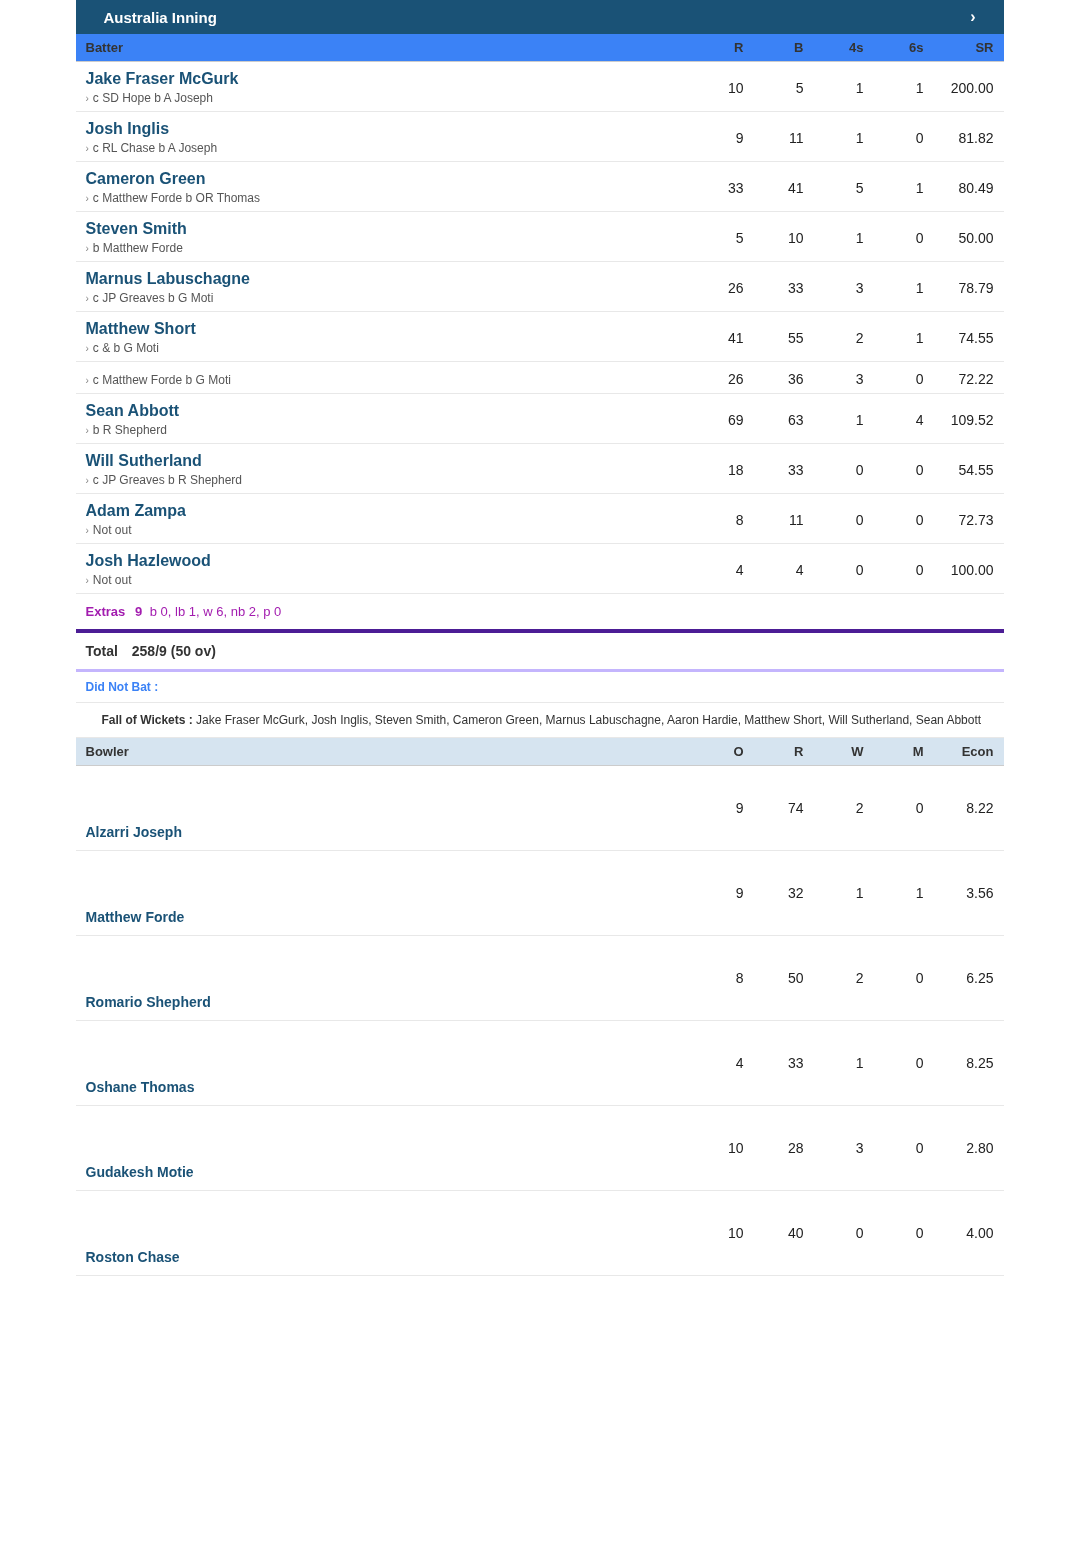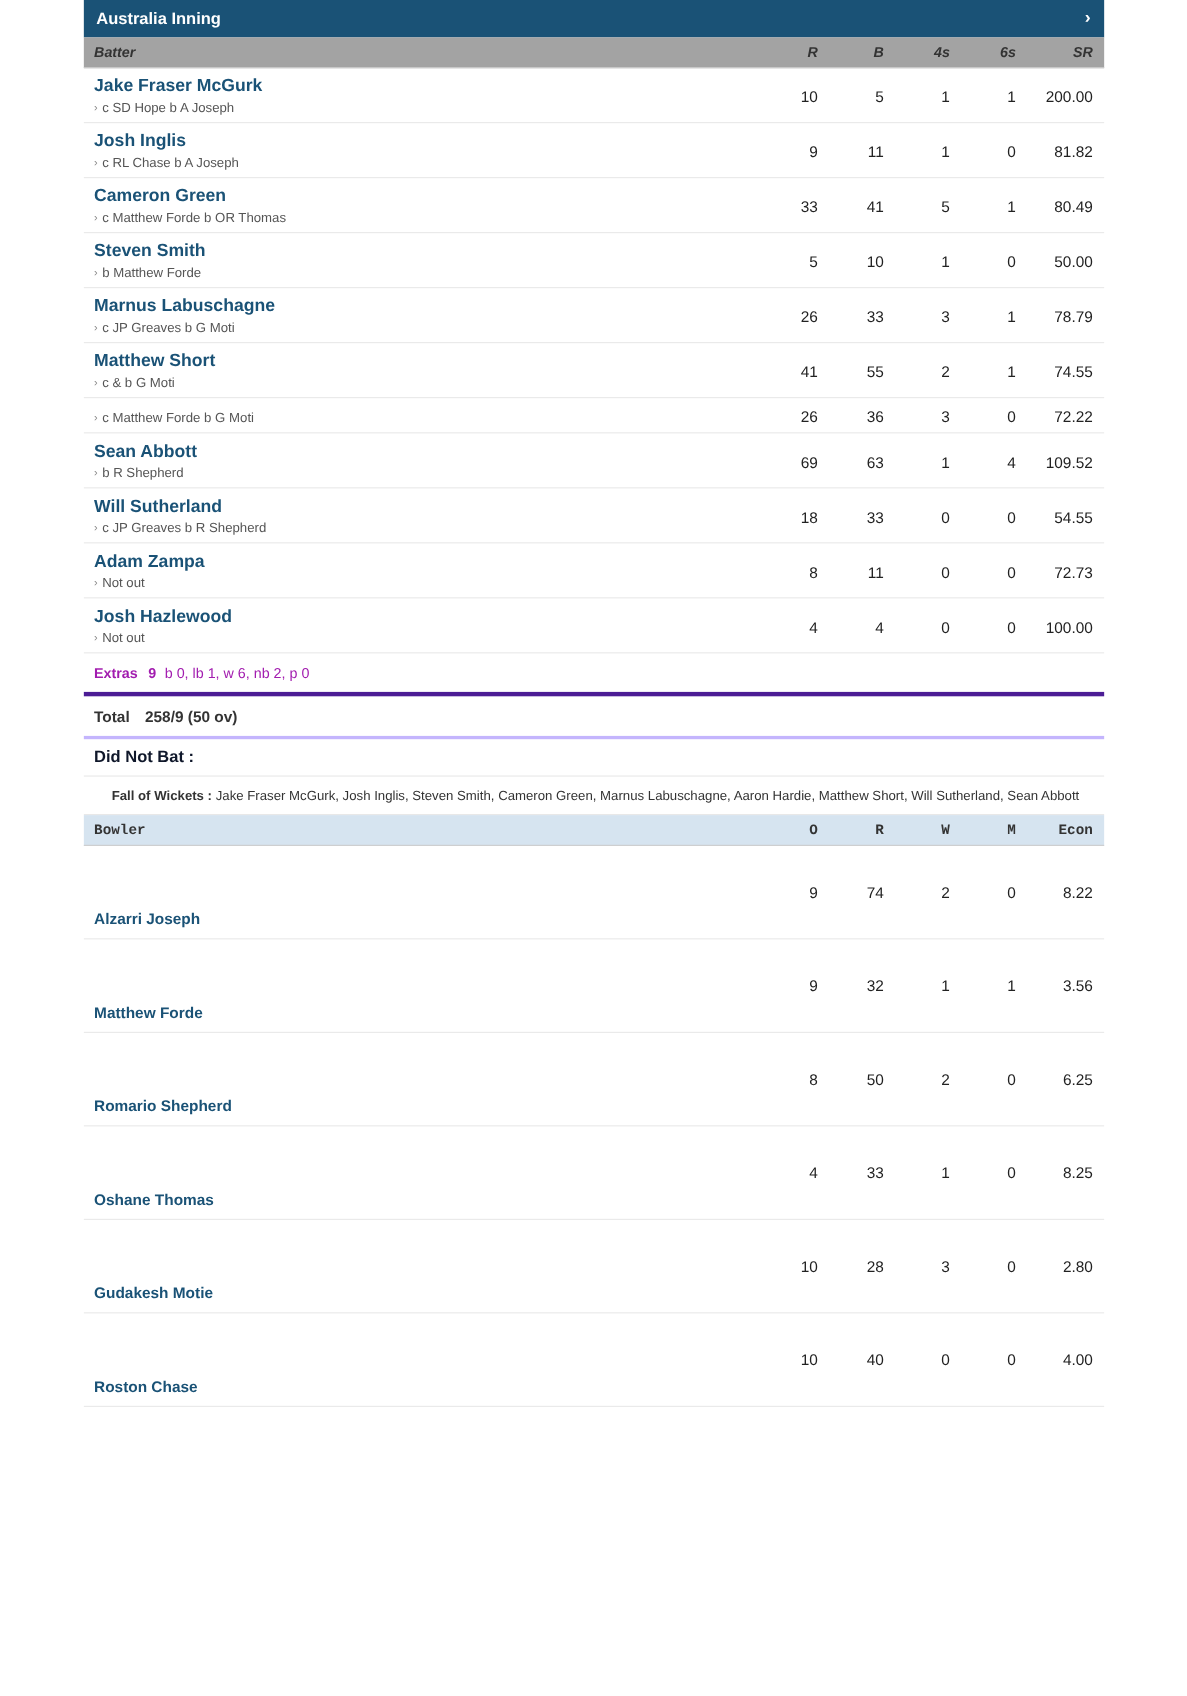--- a/index.html
+++ b/index.html
@@ -7,45 +7,44 @@
       font-family: Arial, sans-serif;
       font-size: 14px;
       background: #fff;
       width: 928px;
       margin: 0 auto;
     }
 
     .section-header {
       background: #1a5276;
       color: #fff;
-      padding: 8px 12px;
+      padding: 8px 28px;
       font-size: 15px;
       font-weight: bold;
       display: flex;
       justify-content: space-between;
       align-items: center;
     }
     .section-header .chevron {
       font-size: 16px;
     }
 
     .table-container {
       width: 100%;
     }
 
     .col-headers {
       display: grid;
       grid-template-columns: 1fr 60px 60px 60px 60px 70px;
       padding: 6px 10px;
-      background: #a3a3a3;
+      background: #3b82f6;
       font-weight: bold;
       font-size: 13px;
       color: #333;
       border-bottom: 1px solid #ccc;
-      font-style: italic;
     }
     .col-headers .col-right {
       text-align: right;
     }
 
     .batter-row {
       border-bottom: 1px solid #e8e8e8;
       padding: 8px 10px 6px 10px;
     }
     .batter-row-grid {
@@ -101,22 +100,22 @@
       font-weight: bold;
       margin-right: 10px;
     }
     .total-row .total-value {
       font-weight: bold;
     }
 
     .did-not-bat-row {
       padding: 8px 10px;
       border-bottom: 1px solid #e8e8e8;
-      font-size: 15px;
-      color: #0f172a;
+      font-size: 12px;
+      color: #3b82f6;
     }
     .did-not-bat-row .dnb-label {
       font-weight: bold;
     }
 
     .fall-of-wickets-row {
       padding: 8px 10px;
       border-bottom: 1px solid #e8e8e8;
       font-size: 12px;
       color: #333;
@@ -129,21 +128,20 @@
 
     .bowler-col-headers {
       display: grid;
       grid-template-columns: 1fr 60px 60px 60px 60px 70px;
       padding: 6px 10px;
       background: #d6e4f0;
       font-weight: bold;
       font-size: 13px;
       color: #333;
       border-bottom: 1px solid #ccc;
-      font-family: Liberation Mono, monospace;
     }
     .bowler-col-headers .col-right {
       text-align: right;
     }
 
     .bowler-row {
       border-bottom: 1px solid #e8e8e8;
       padding: 10px 10px;
     }
     .bowler-row-grid {

